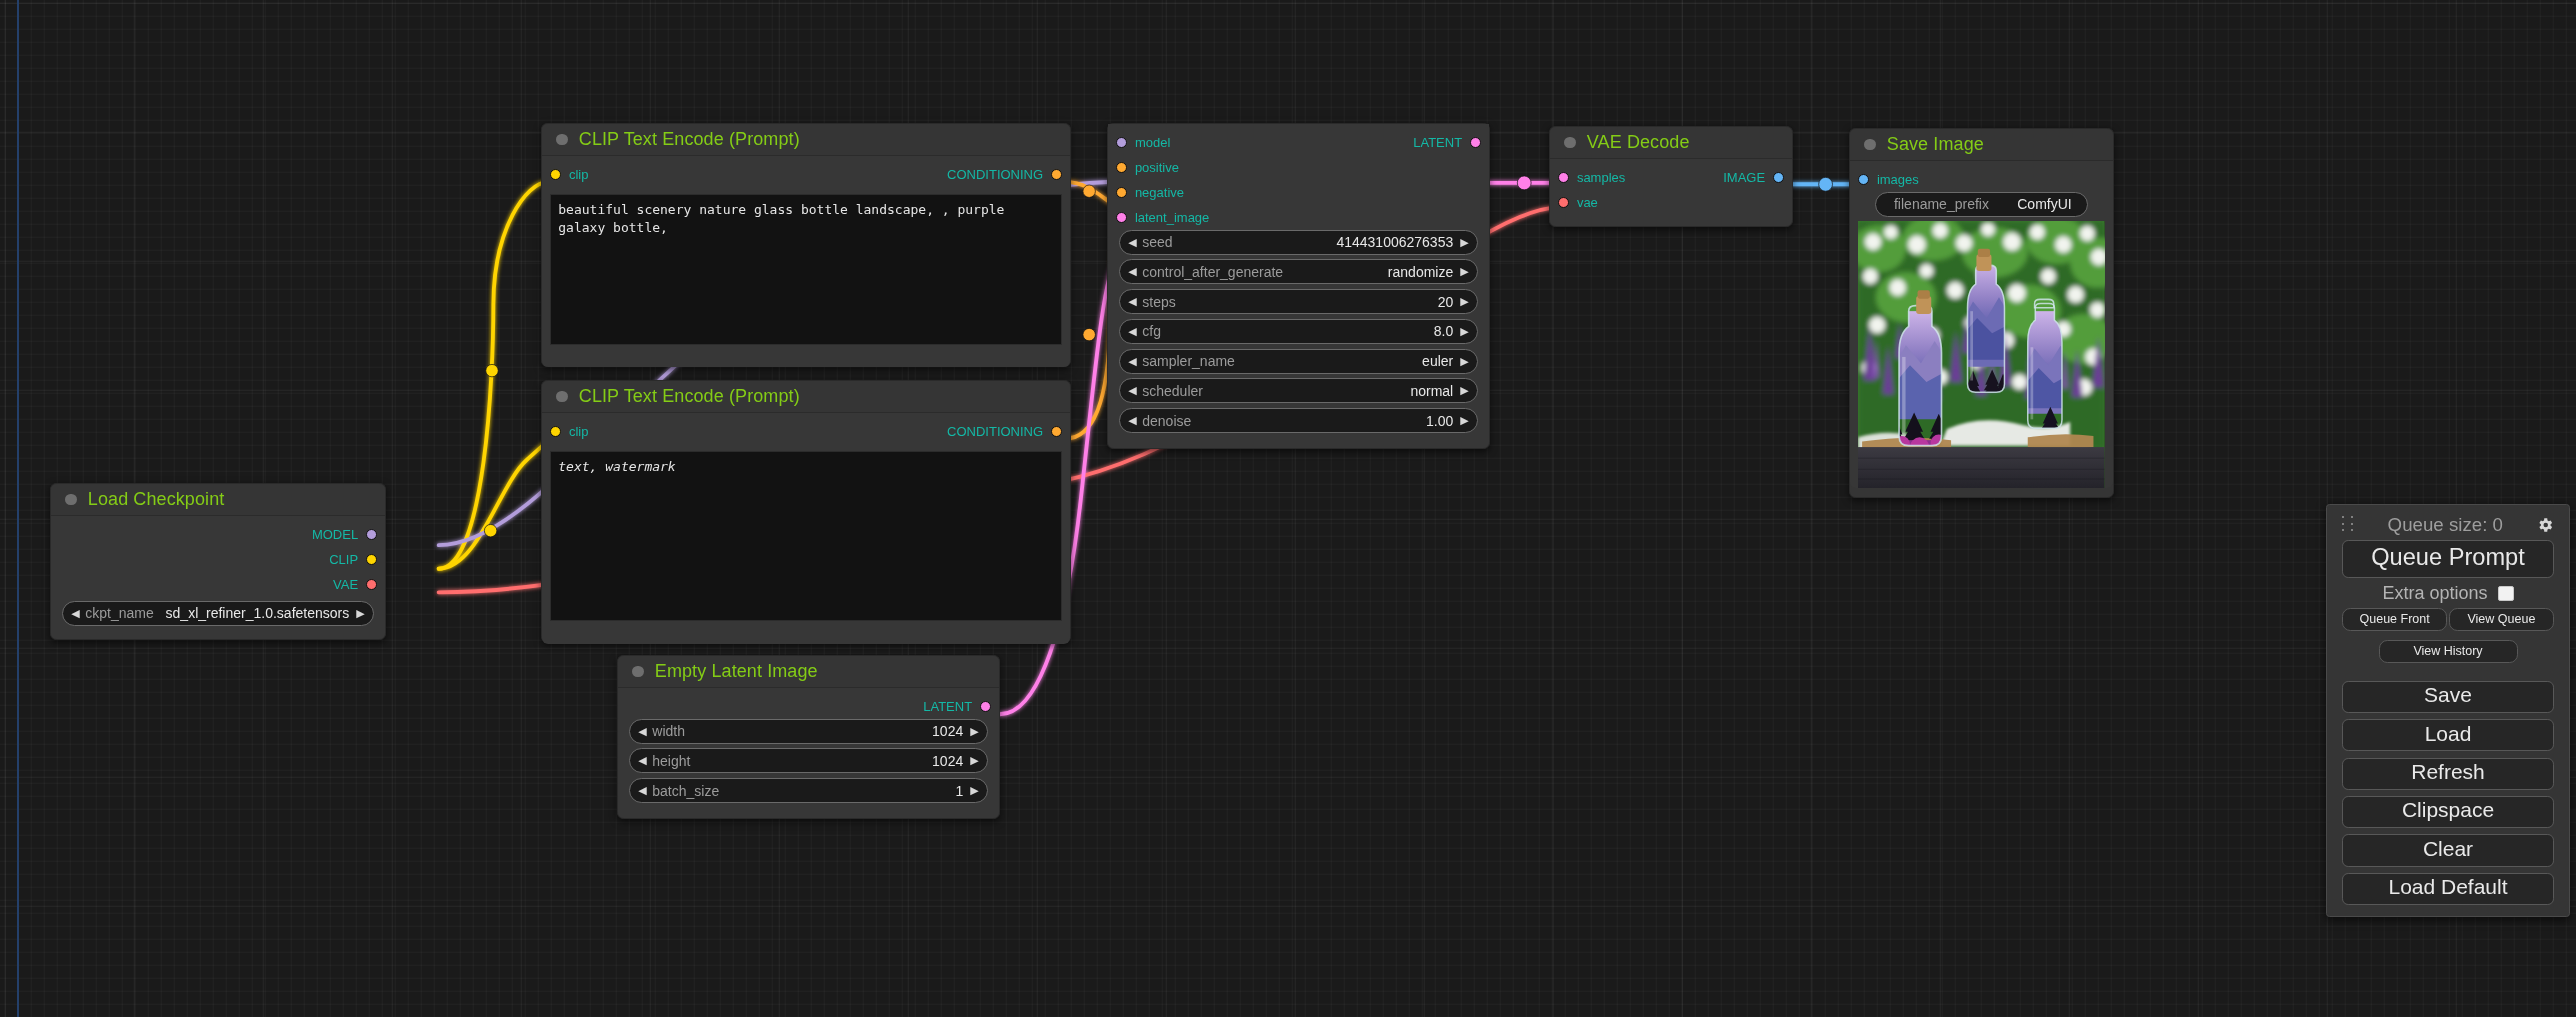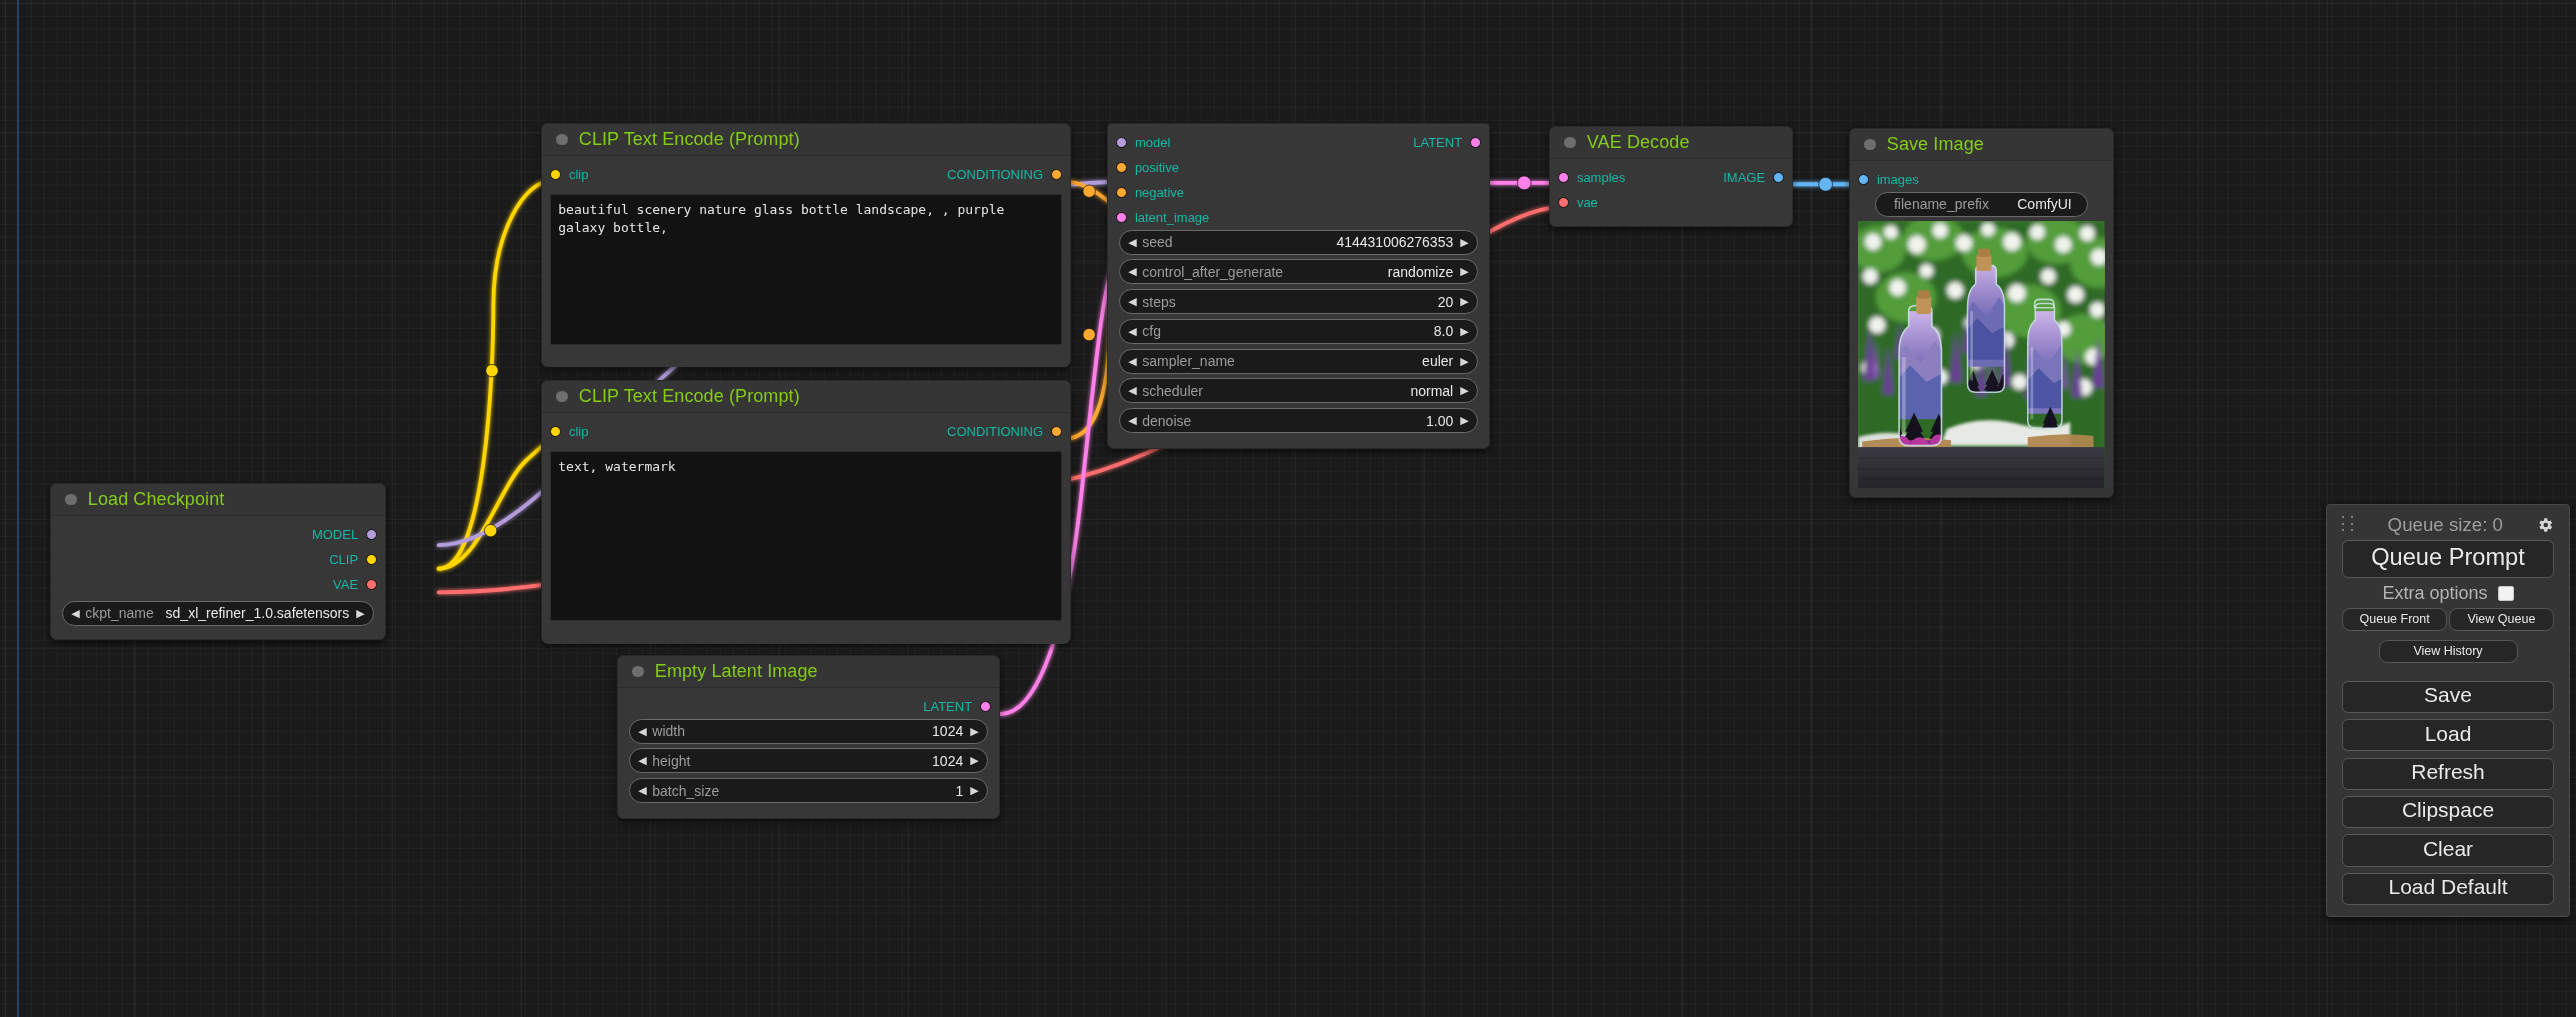--- a/index.html
+++ b/index.html
@@ -244,21 +244,21 @@
     <div class="slot-row">
       <div class="slot in">
         <span class="slot-dot" style="background:#ffd500"></span>
         <span class="slot-label">clip</span>
       </div>
       <div class="slot out">
         <span class="slot-dot" style="background:#ffa931"></span>
         <span class="slot-label">CONDITIONING</span>
       </div>
     </div>
-    <div class="ta" style="height:170px;">text, watermark</div>
+    <div class="ta" style="height:170px;font-style:italic;">text, watermark</div>
   </div>
 </div>
 
 <div class="node" id="n-latent" style="left:617px; top:655px; width:383px;">
   <div class="node-title">
     <span class="title-dot"></span>
     <span class="title-text">Empty Latent Image</span>
   </div>
   <div class="node-body">
     <div class="slot-row">

